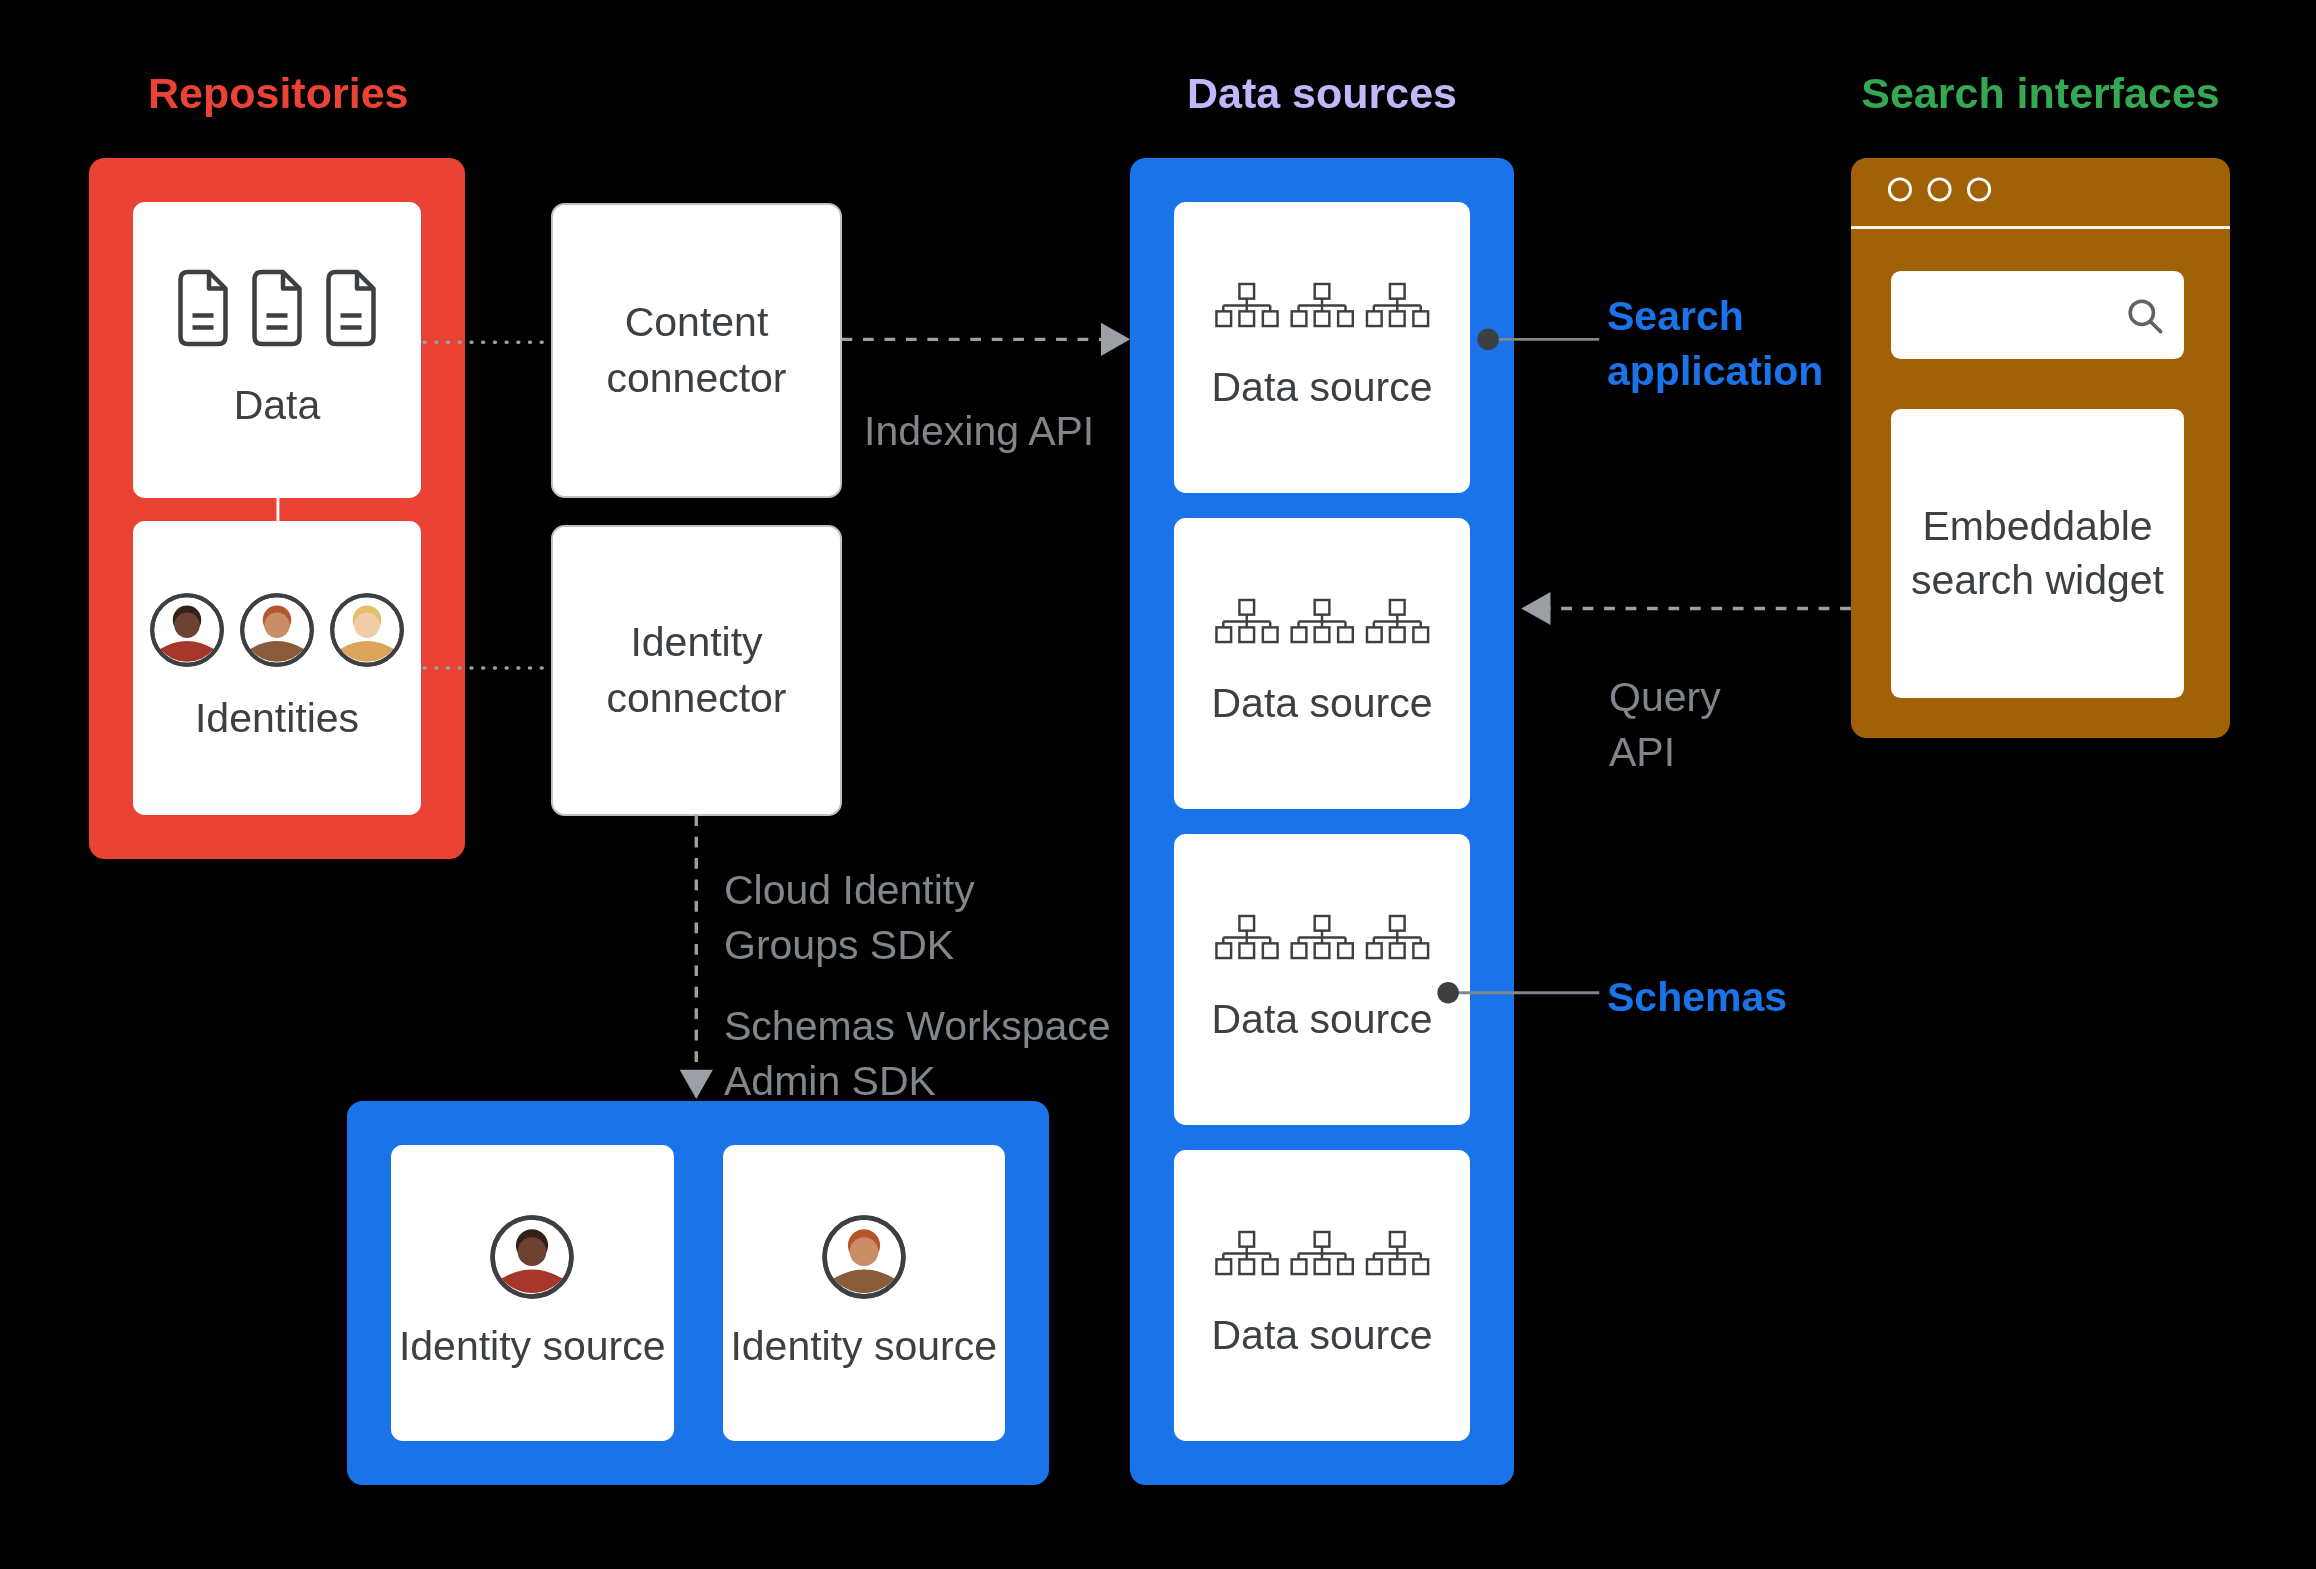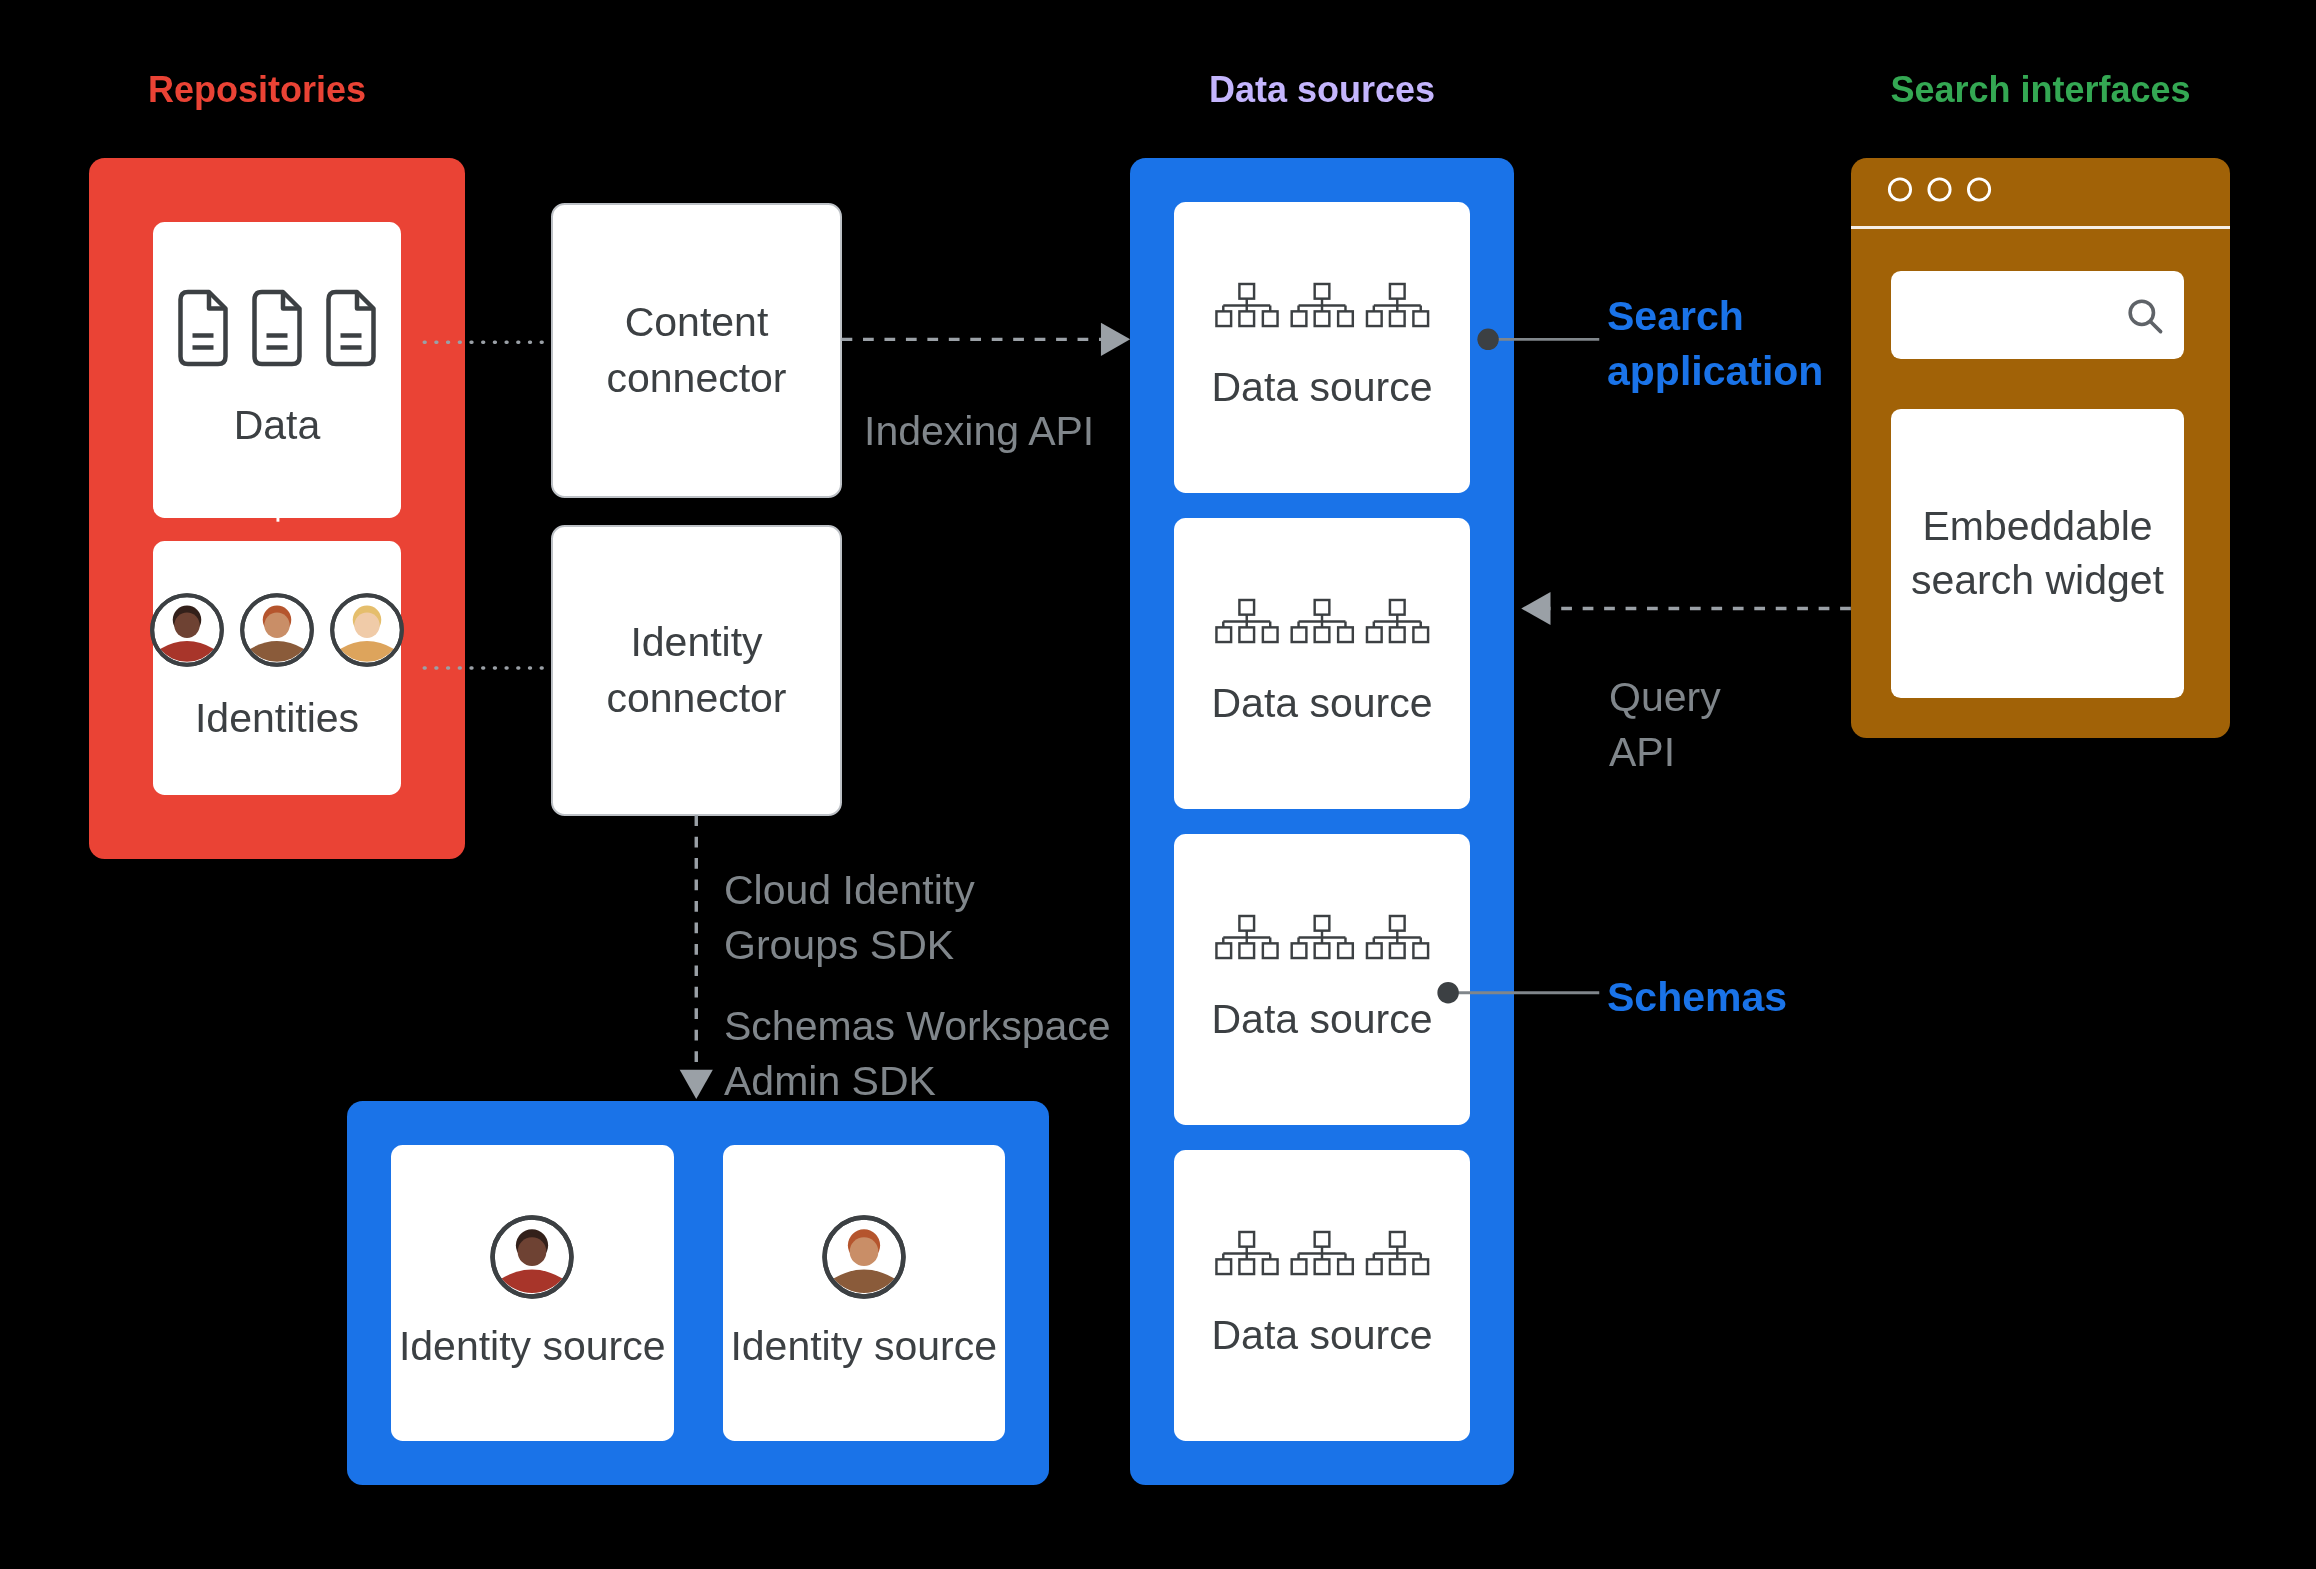--- a/index.html
+++ b/index.html
@@ -1,27 +1,27 @@
 <!DOCTYPE html>
 <html><head>
 <meta charset="utf-8">
 <style>
   html,body{margin:0;padding:0;background:#000;}
   .canvas{
     position:relative;width:2316px;height:1569px;background:#000;
     font-family:"Liberation Sans",sans-serif;overflow:hidden;
   }
   
-  .section-title{position:absolute;font-size:36px;font-weight:600;line-height:1.2;}
+  .section-title{position:absolute;font-size:43px;font-weight:600;line-height:1.2;}
   .t-center{text-align:center;}
 
   
   .group-box{position:absolute;border-radius:15.6px;display:flex;}
   .repos-box{left:89px;top:158px;width:376px;height:701px;background:#EA4335;
-    flex-direction:column;gap:23px;padding:64px;box-sizing:border-box;}
+    flex-direction:column;gap:23px;padding:44px;box-sizing:border-box;}
   .datasources-box{left:1130px;top:158px;width:384px;height:1327px;background:#1A73E8;
     flex-direction:column;gap:25px;padding:44px;box-sizing:border-box;}
   .identsources-box{left:347px;top:1101px;width:702px;height:384px;background:#1A73E8;
     flex-direction:row;gap:49px;padding:44px;box-sizing:border-box;}
 
   .white-card{background:#fff;border-radius:11.7px;display:flex;flex-direction:column;
     align-items:center;justify-content:center;color:#3C4043;}
   .card-label{font-size:41px;color:#3C4043;text-align:center;line-height:1.25;margin-top:33px;}
   .data-card{height:296px;}
   .identities-card{flex:1;}

